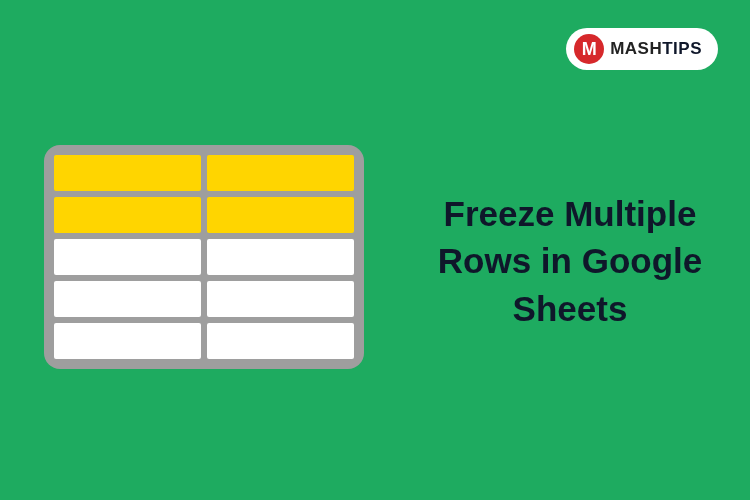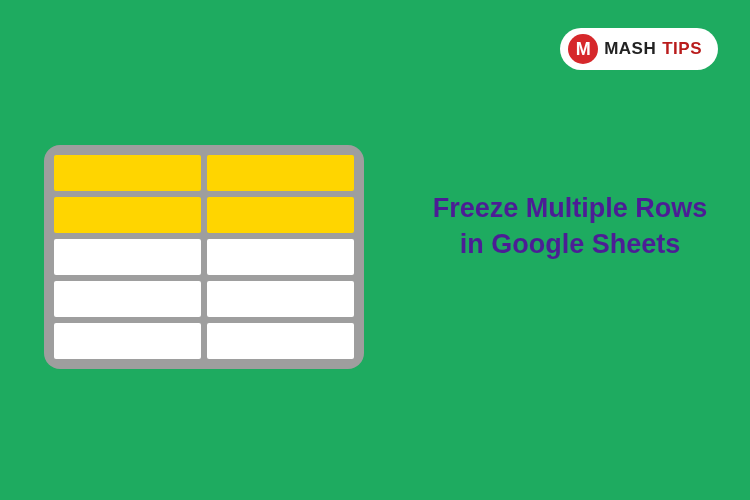--- a/index.html
+++ b/index.html
@@ -33,21 +33,21 @@
       color: #fff;
       font-weight: 900;
       font-size: 18px;
     }
     .logo-text {
       font-weight: 900;
       font-size: 17px;
       color: #222;
       letter-spacing: 0.5px;
     }
-    .logo-text .tips { color: #b91c1c; margin-left: 6px; }
+    .logo-text .tips { color: #0f172a; }
     .sheet {
       position: absolute;
       left: 44px;
       top: 145px;
       width: 320px;
       background: #9e9e9e;
       border-radius: 16px;
       padding: 10px;
     }
     .sheet-row {
@@ -63,22 +63,22 @@
       border-radius: 2px;
     }
     .sheet-cell.frozen {
       background: #ffd500;
     }
     .title {
       position: absolute;
       left: 420px;
       top: 190px;
       width: 300px;
-      color: #4c1d95;
-      font-size: 27px;
+      color: #0f172a;
+      font-size: 35px;
       font-weight: 600;
       line-height: 1.35;
       text-align: center;
     }
   </style>
 </head>
 <body>
 
 <div class="logo">
   <div class="logo-circle">

